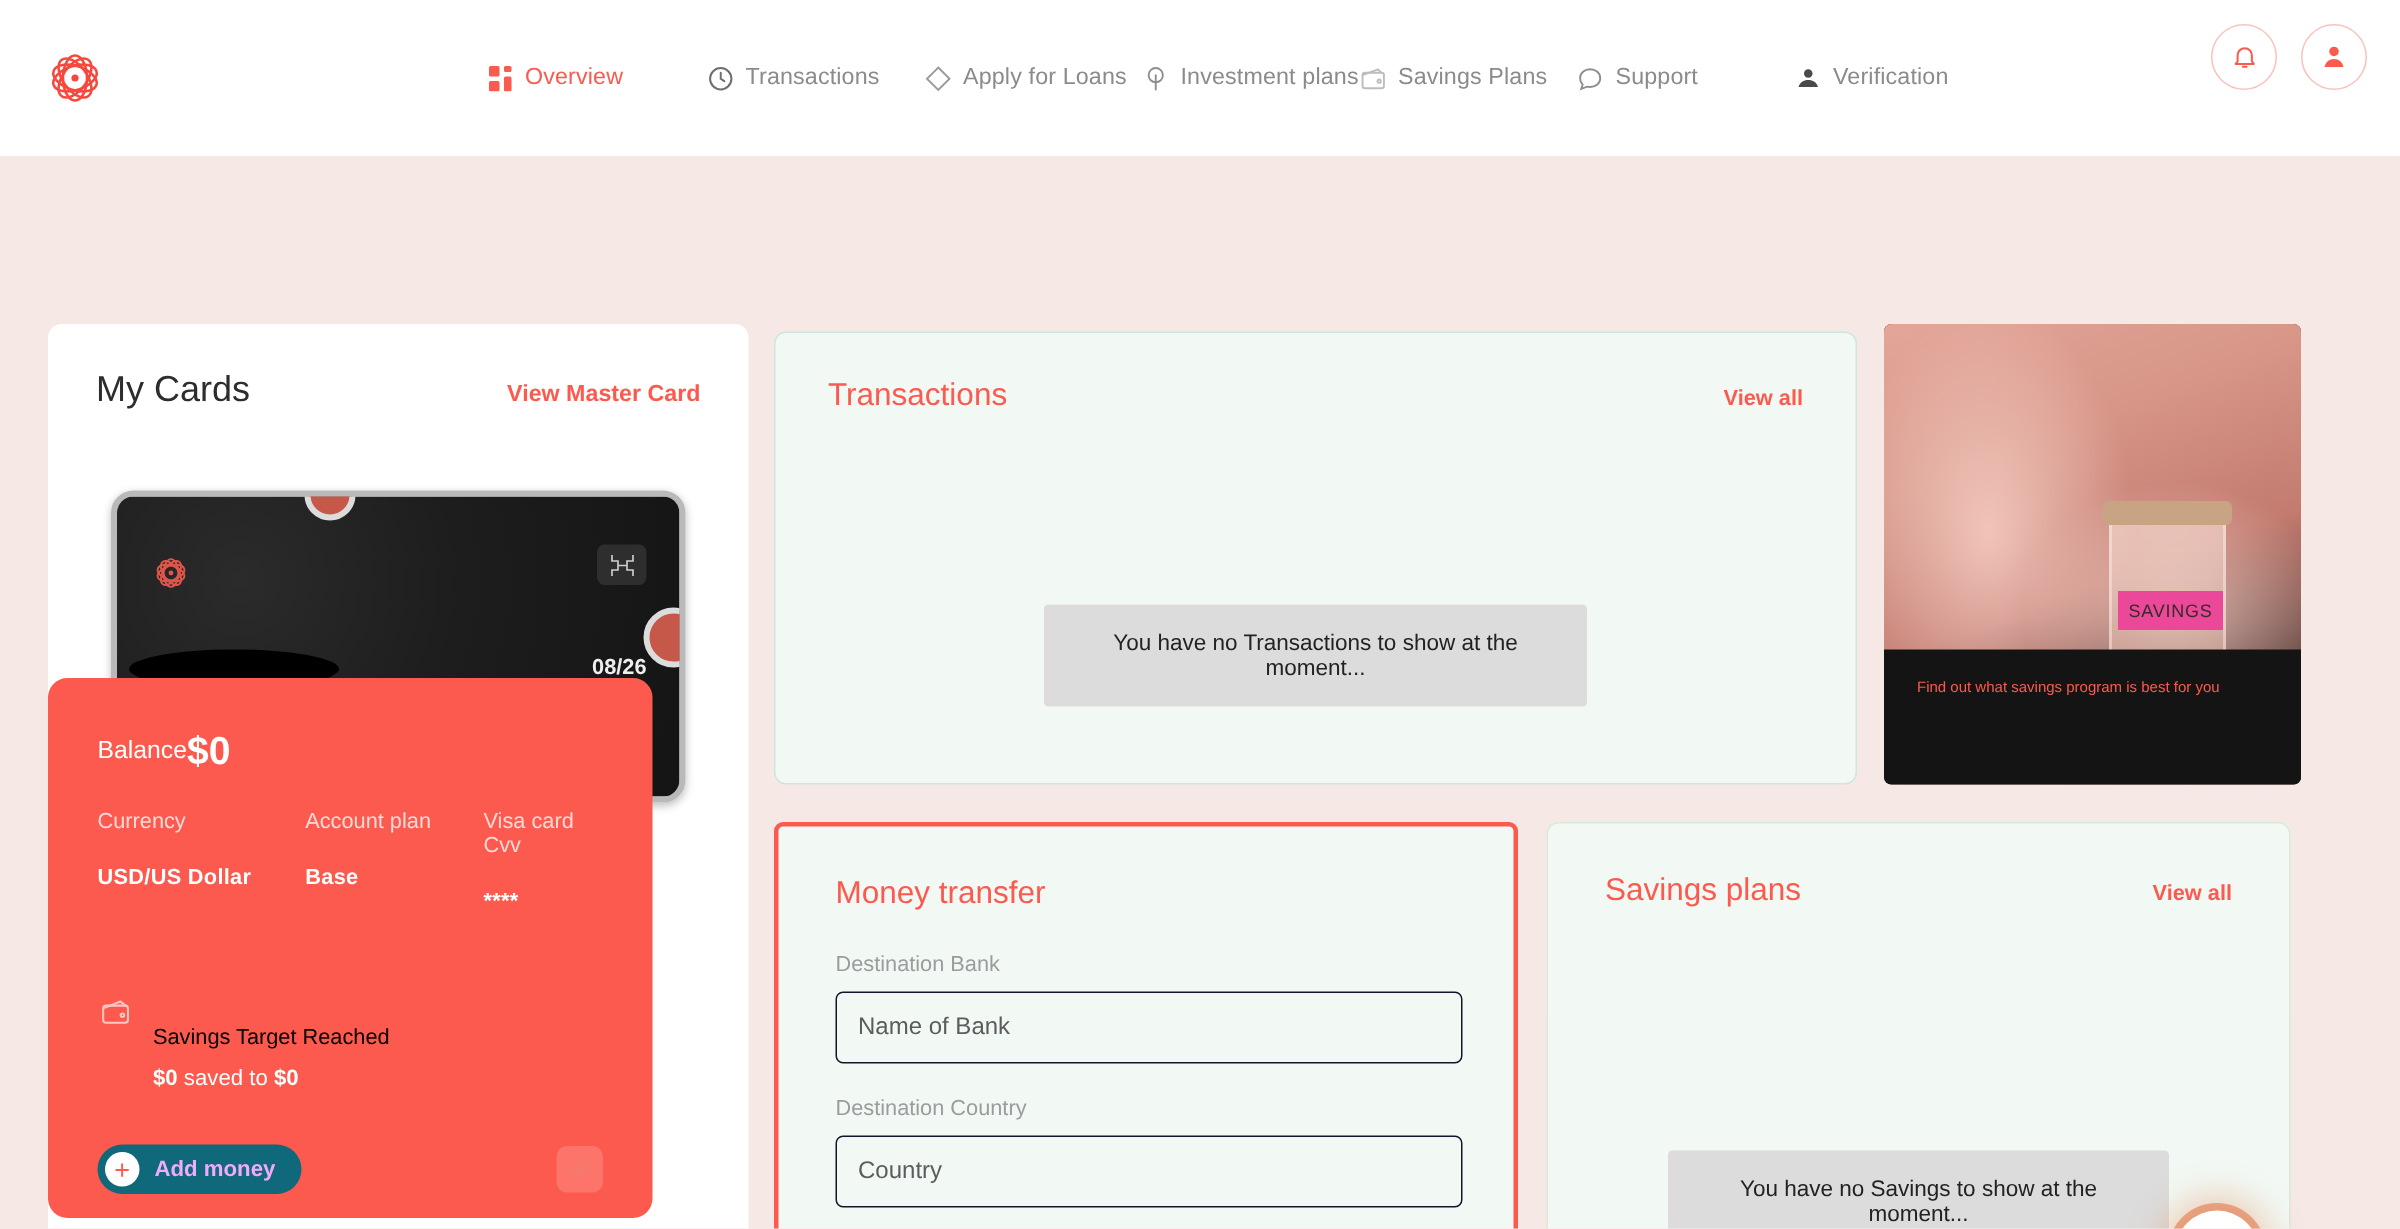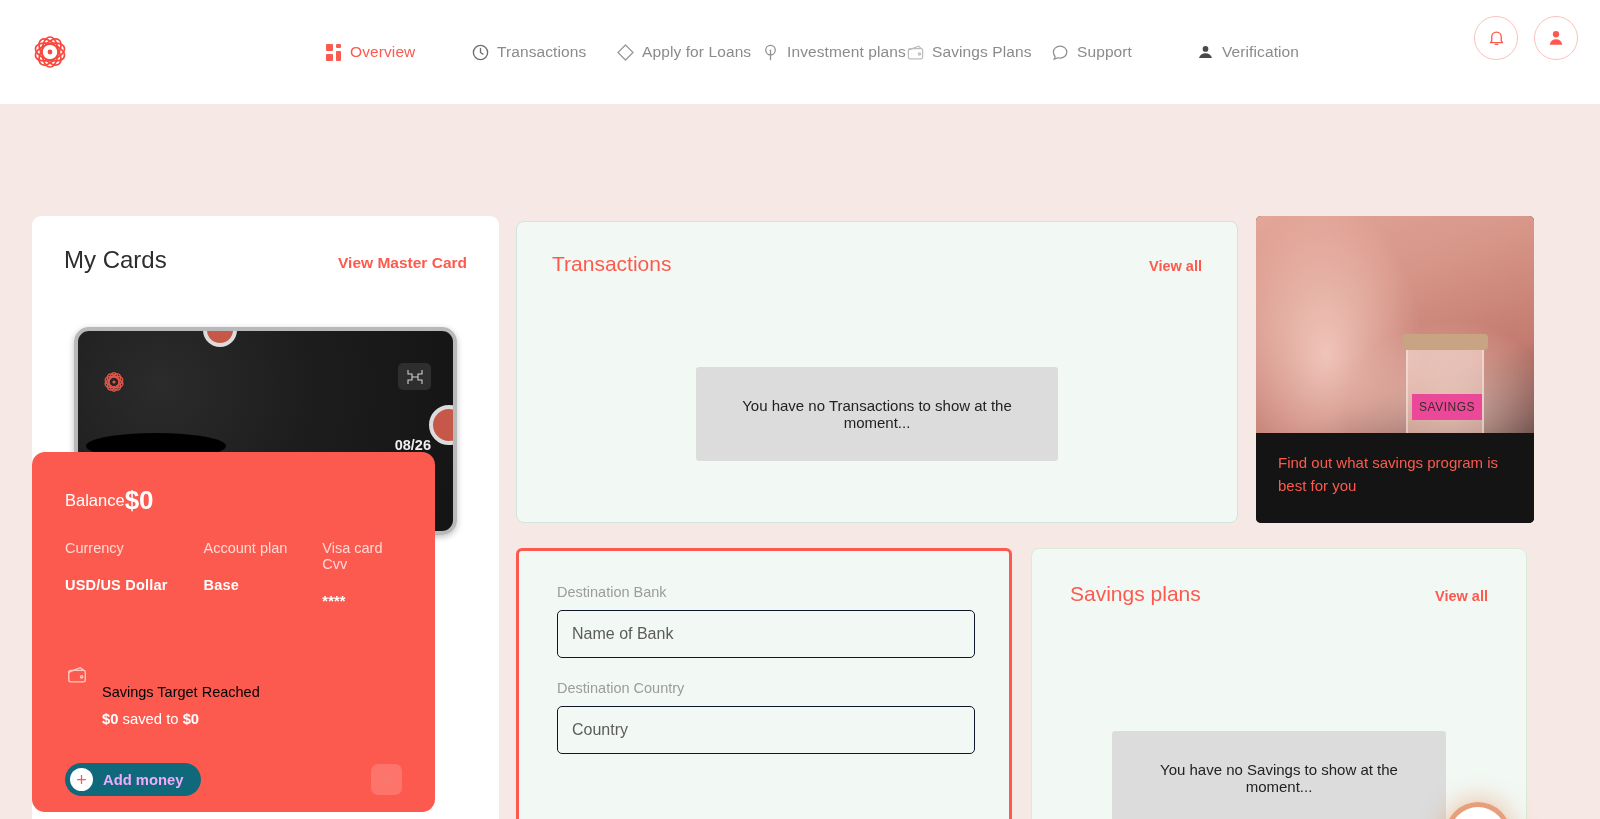--- a/index.html
+++ b/index.html
@@ -126,22 +126,23 @@
     width: 722px; height: 302px;
     background: #f2f8f4; border: 1.5px solid #cfe6df; border-radius: 8px;
     padding: 30px 35px;
   }
   .panel-head { display: flex; justify-content: space-between; align-items: baseline; }
   .panel-title { font-size: 21px; color: #fc5a4e; font-weight: 400; }
   .view-all { font-size: 14.5px; color: #fc5a4e; font-weight: 700; cursor: pointer; }
   .empty-box {
     background: #dcdcdc; color: #222;
     font-size: 15px; border-radius: 3px;
-    padding: 30px 22px; text-align: center;
+    padding: 17px 22px; text-align: center;
     position: absolute;
+    margin-top: 36px;
   }
   .tx-empty { left: 179px; top: 145px; width: 362px; }
 
   
   .promo-card {
     position: absolute; left: 1256px; top: 112px;
     width: 278px; height: 307px;
     border-radius: 5px; overflow: hidden;
     background: #3a2a2a;
   }
@@ -167,21 +168,21 @@
   .jar-label {
     position: absolute; left: 156px; top: 178px;
     width: 70px; height: 26px; background: #ec4899;
     display: flex; align-items: center; justify-content: center;
     color: #3a2b28; font-size: 12px; letter-spacing: .5px;
     font-family: "Liberation Sans", sans-serif;
   }
   .promo-caption {
     position: absolute; left: 0; right: 0; bottom: 0; height: 90px;
     background: #141414; padding: 18px 22px;
-    color: #fc5a4e; font-size: 15px; line-height: 1.55;
+    color: #fc5a4e; font-size: 10px; line-height: 1.55;
   }
 
   
   .mt-panel {
     position: absolute; left: 516px; top: 444px;
     width: 496px; height: 380px;
     background: #f2f8f4; border: 3.5px solid #fc5a4e; border-radius: 6px;
     padding: 33px 38px; overflow: hidden;
   }
   .mt-title { font-size: 21px; color: #fc5a4e; margin-bottom: 27px; }
@@ -424,20 +425,21 @@
 
   <div class="promo-card">
     <div class="promo-img"></div>
     <div class="jar"></div>
     <div class="jar-lid"></div>
     <div class="jar-label">SAVINGS</div>
     <div class="promo-caption">Find out what savings program is best for you</div>
   </div>
 
   <div class="mt-panel">
+    <div class="mt-title">Money transfer</div>
 
     <div class="field-label">Destination Bank</div>
     <input class="field-input" placeholder="Name of Bank" style="">
 
     <div class="field-label">Destination Country</div>
     <input class="field-input" placeholder="Country" style="">
 
     
     
   </div>

